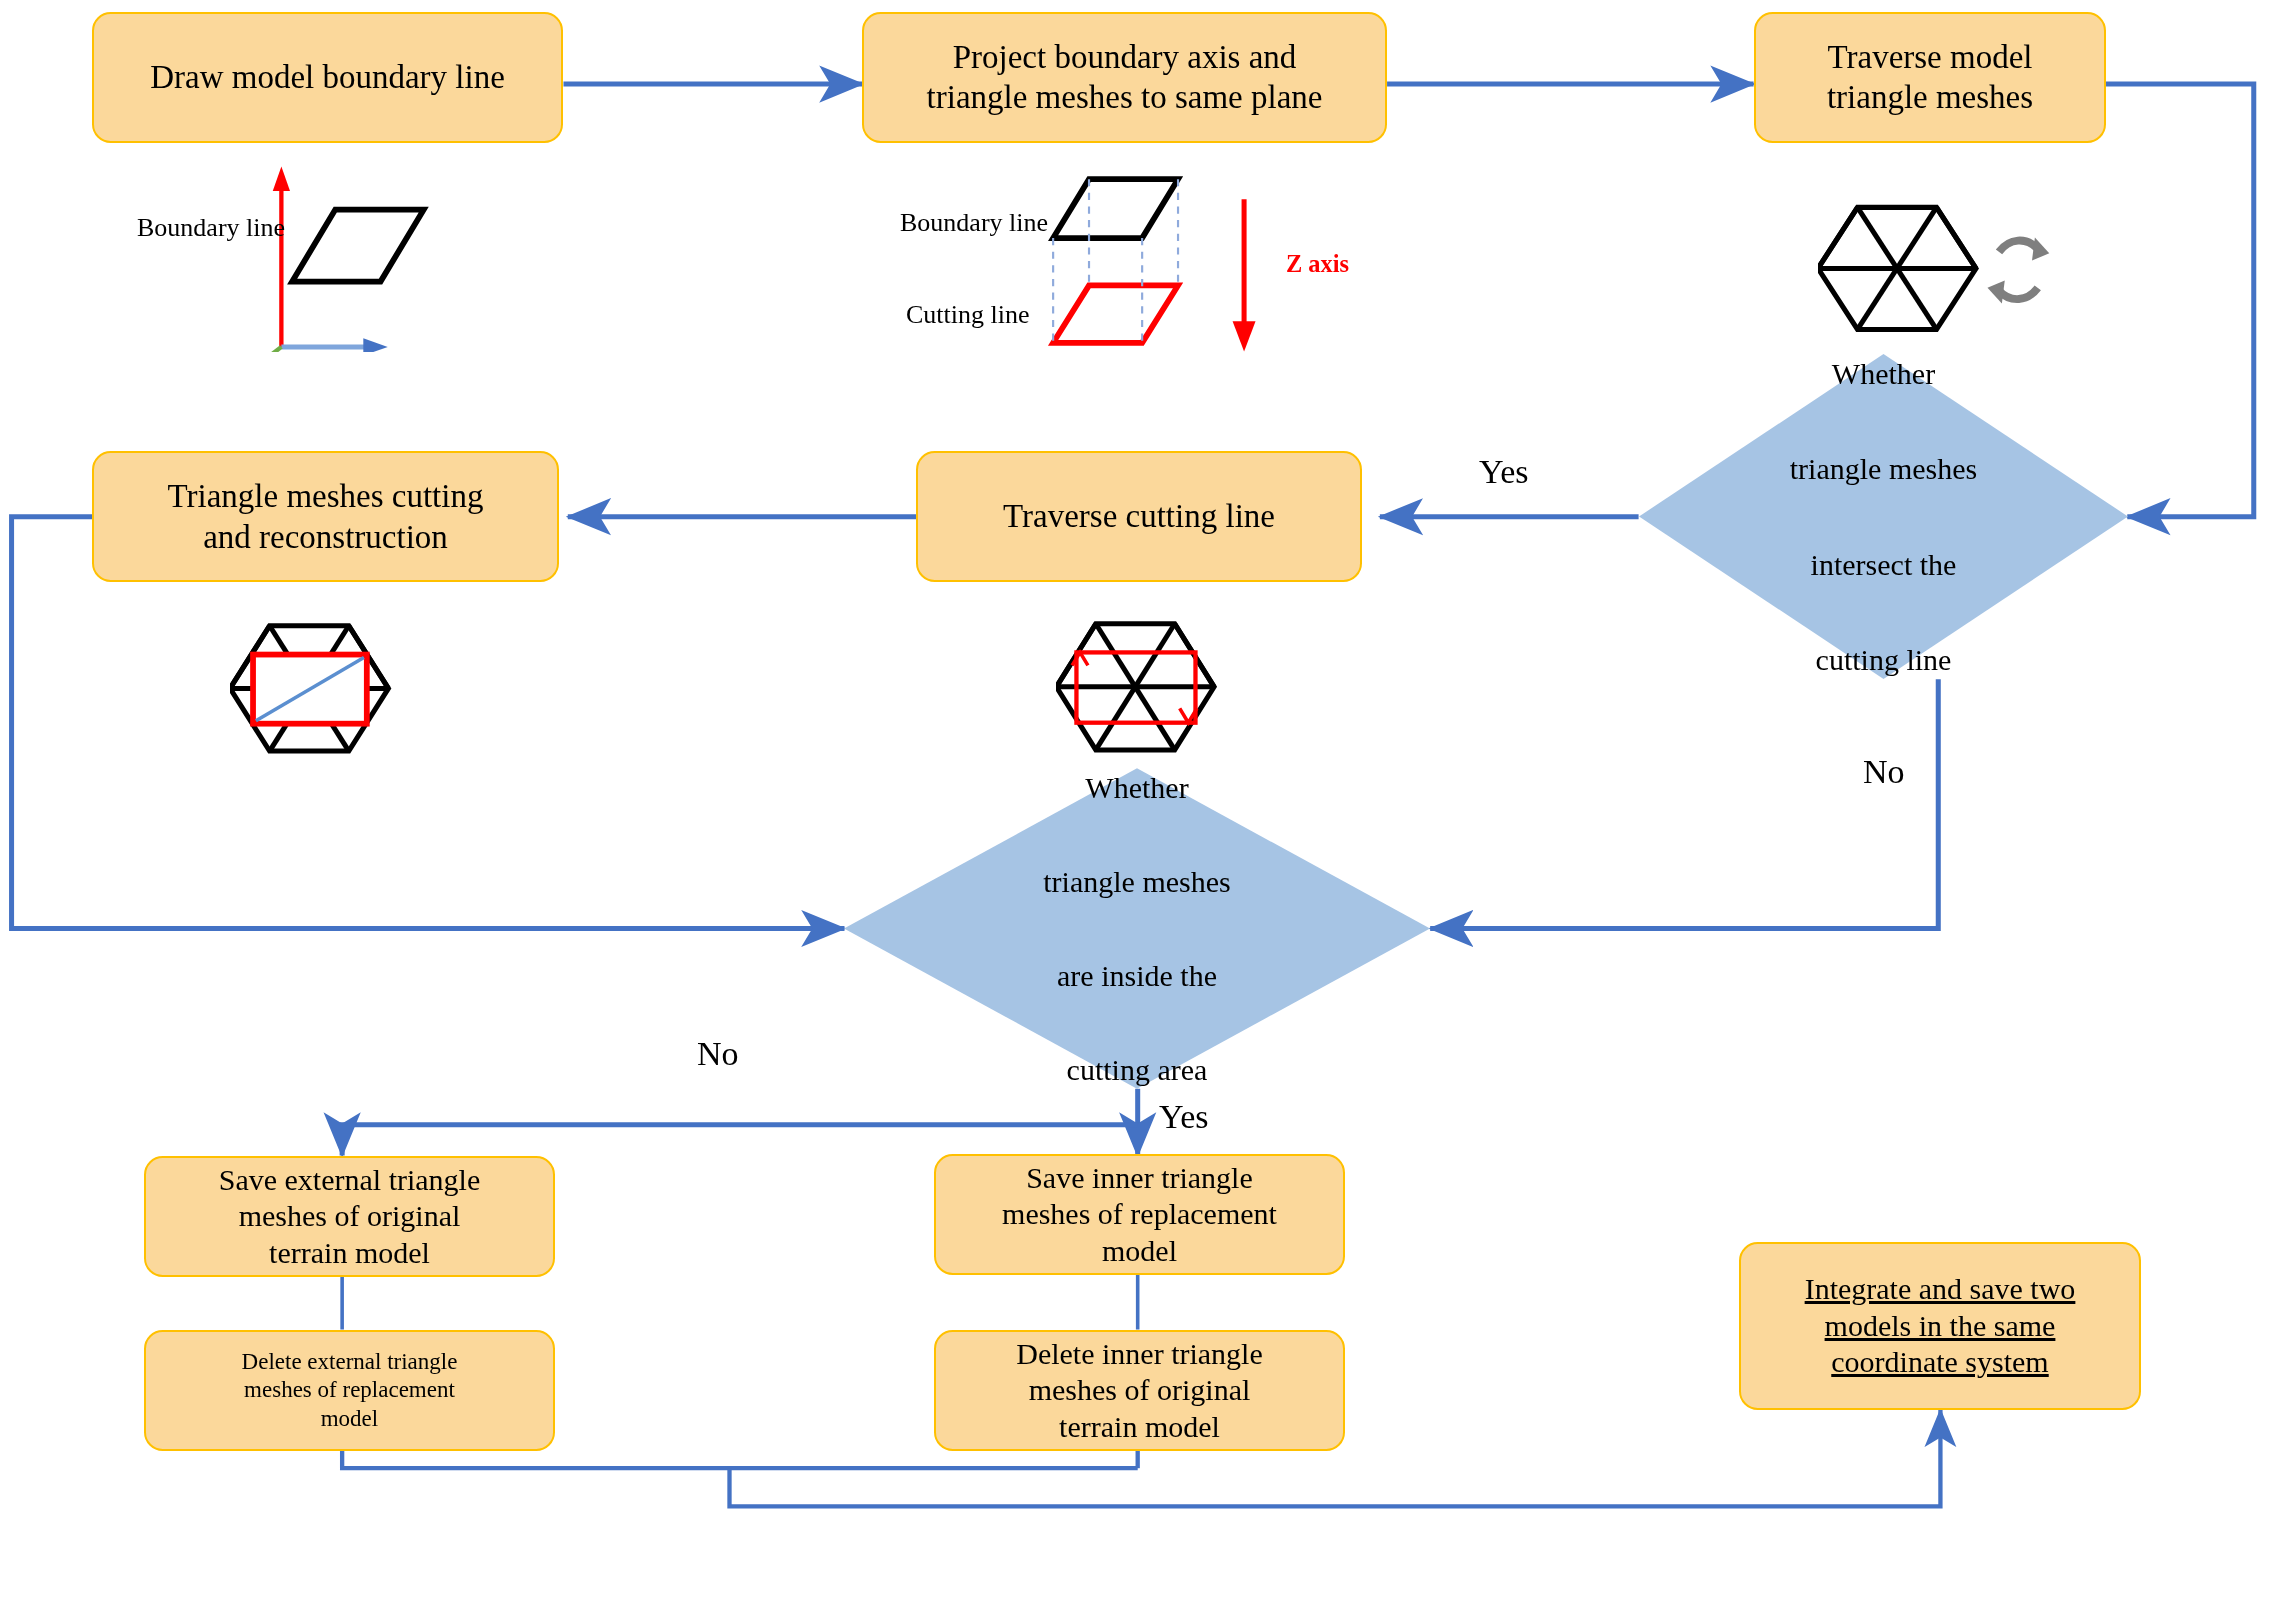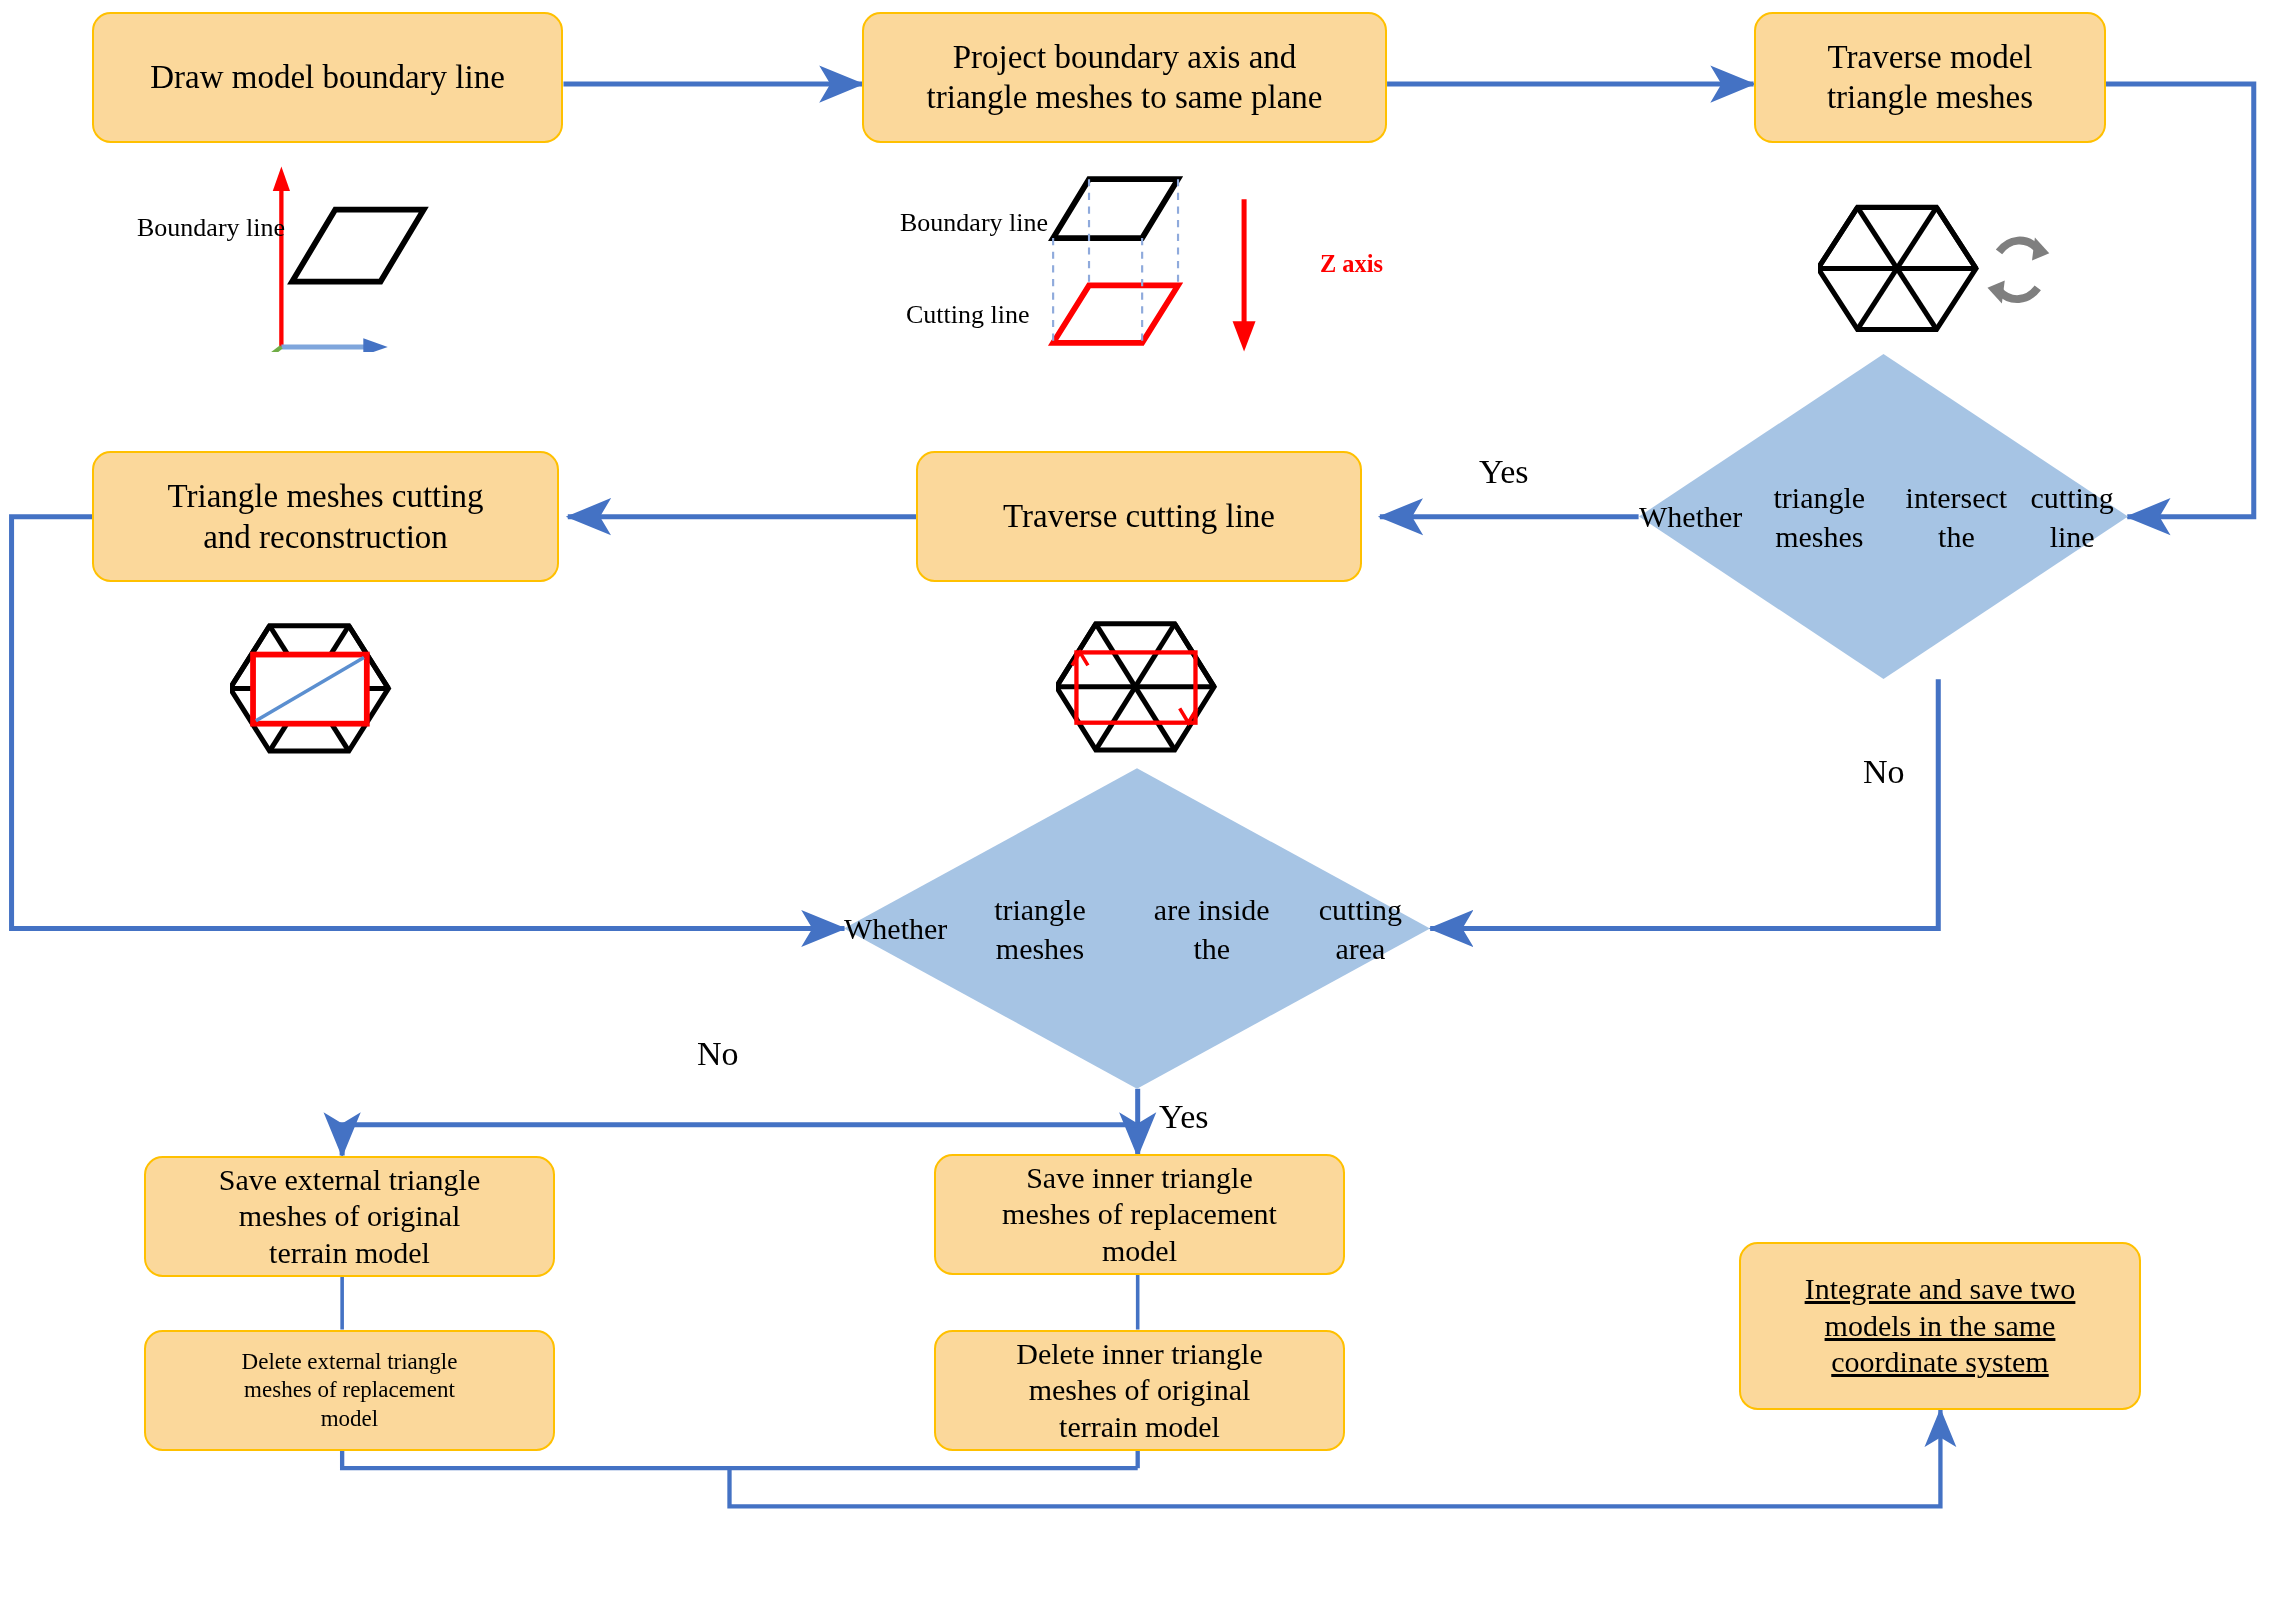--- a/index.html
+++ b/index.html
@@ -39,21 +39,21 @@
   .proc span{display:block;}
   .decision{
     position:absolute;
     z-index:4;
   }
   .decision .dlabel{
     position:absolute;
     left:0;top:0;
     width:100%;height:100%;
     display:flex;
-    flex-direction:row;
+    flex-direction:column;
     align-items:center;
     justify-content:space-between;
     text-align:center;
     line-height:1.30;
     z-index:6;
   }
   .edge-label{
     position:absolute;
     z-index:7;
     white-space:nowrap;
@@ -244,21 +244,21 @@
         <line x1="216" y1="92" x2="216" y2="238"></line>
         <line x1="340" y1="92" x2="340" y2="238"></line>
       </g>
 
       <line x1="482" y1="38" x2="482" y2="222" stroke="#FF0000" stroke-width="7"></line>
       <polygon points="482,250 466,208 498,208" fill="#FF0000"></polygon>
     </svg>
   </div>
   <div class="illus-label" style="left:900px;top:208px;font-size:26px;">Boundary line</div>
   <div class="illus-label" style="left:906px;top:300px;font-size:26px;">Cutting line</div>
-  <div class="illus-label" style="left:1286px;top:250px;font-size:24.4px;color:#FF0000;font-weight:bold;margin-left:34px;">Z axis</div>
+  <div class="illus-label" style="left:1286px;top:250px;font-size:24.4px;color:#FF0000;font-weight:bold;">Z axis</div>
 
   <div class="illus" style="left:1818px;top:200px;width:237px;height:144px;">
     <svg width="237" height="144" viewBox="0 0 330 200">
       <g stroke="#000000" stroke-width="7" fill="none">
         <polygon points="55,10 165,10 220,95 165,180 55,180 0,95"></polygon>
         <line x1="0" y1="95" x2="220" y2="95"></line>
         <line x1="55" y1="10" x2="110" y2="95"></line>
         <line x1="165" y1="10" x2="110" y2="95"></line>
         <line x1="110" y1="95" x2="55" y2="180"></line>
         <line x1="110" y1="95" x2="165" y2="180"></line>

